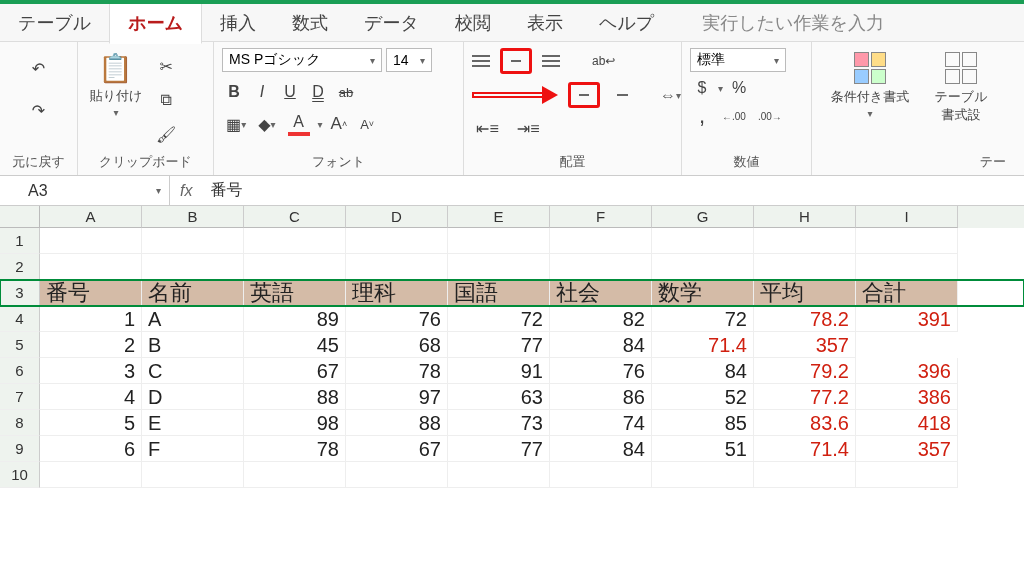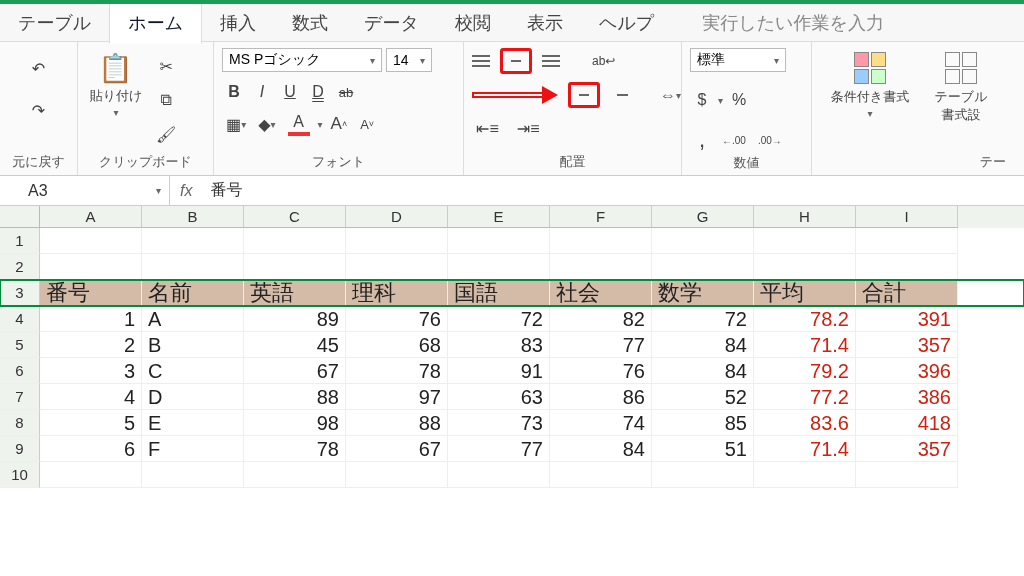--- a/index.html
+++ b/index.html
@@ -21,21 +21,21 @@
     background: #f7f7f7;
     border-bottom: 1px solid #ddd;
     font-size: 18px;
   }
   .tab {
     padding: 8px 18px;
     color: #444;
     cursor: pointer;
     white-space: nowrap;
   }
-  .tab.active { background: #fff; color: #0f172a; font-weight: 400; border: 1px solid #ddd; border-bottom: 1px solid #fff; }
+  .tab.active { background: #fff; color: #b91c1c; font-weight: 700; border: 1px solid #ddd; border-bottom: 1px solid #fff; }
   .tab.help-box { flex: 1; text-align: left; padding-left: 30px; color: #888; }
 
   
   .ribbon {
     display: flex;
     align-items: stretch;
     height: 134px;
     background: #fafafa;
     border-bottom: 1px solid #ccc;
   }
@@ -368,21 +368,21 @@
       </div>
       <div class="row" style="gap:10px">
         <span class="rb">⇤≡</span>
         <span class="rb">⇥≡</span>
       </div>
     </div>
     <div class="group-label">配置</div>
   </div>
 
   <div class="group" style="width:130px">
-    <div class="group-body col" style="gap:16px">
+    <div class="group-body col" style="gap:4px">
       <div class="row">
         <div class="font-name-box" style="width:96px">
           <span>標準</span>
           <span class="dd">▾</span>
         </div>
       </div>
       <div class="row">
         <span class="rb">$</span>
           <span class="dd">▾</span>
         <span class="rb">%</span>
@@ -493,21 +493,20 @@
         <div class="cell num">72</div>
         <div class="cell num red">78.2</div>
         <div class="cell num red">391</div>
       </div>
       <div class="row-cells">
         <div class="rhdr">5</div>
         <div class="cell num">2</div>
         <div class="cell txt">B</div>
         <div class="cell num">45</div>
         <div class="cell num">68</div>
-        <div class="cell num">83</div>
         <div class="cell num">77</div>
         <div class="cell num">84</div>
         <div class="cell num red">71.4</div>
         <div class="cell num red">357</div>
       </div>
       <div class="row-cells">
         <div class="rhdr">6</div>
         <div class="cell num">3</div>
         <div class="cell txt">C</div>
         <div class="cell num">67</div>

